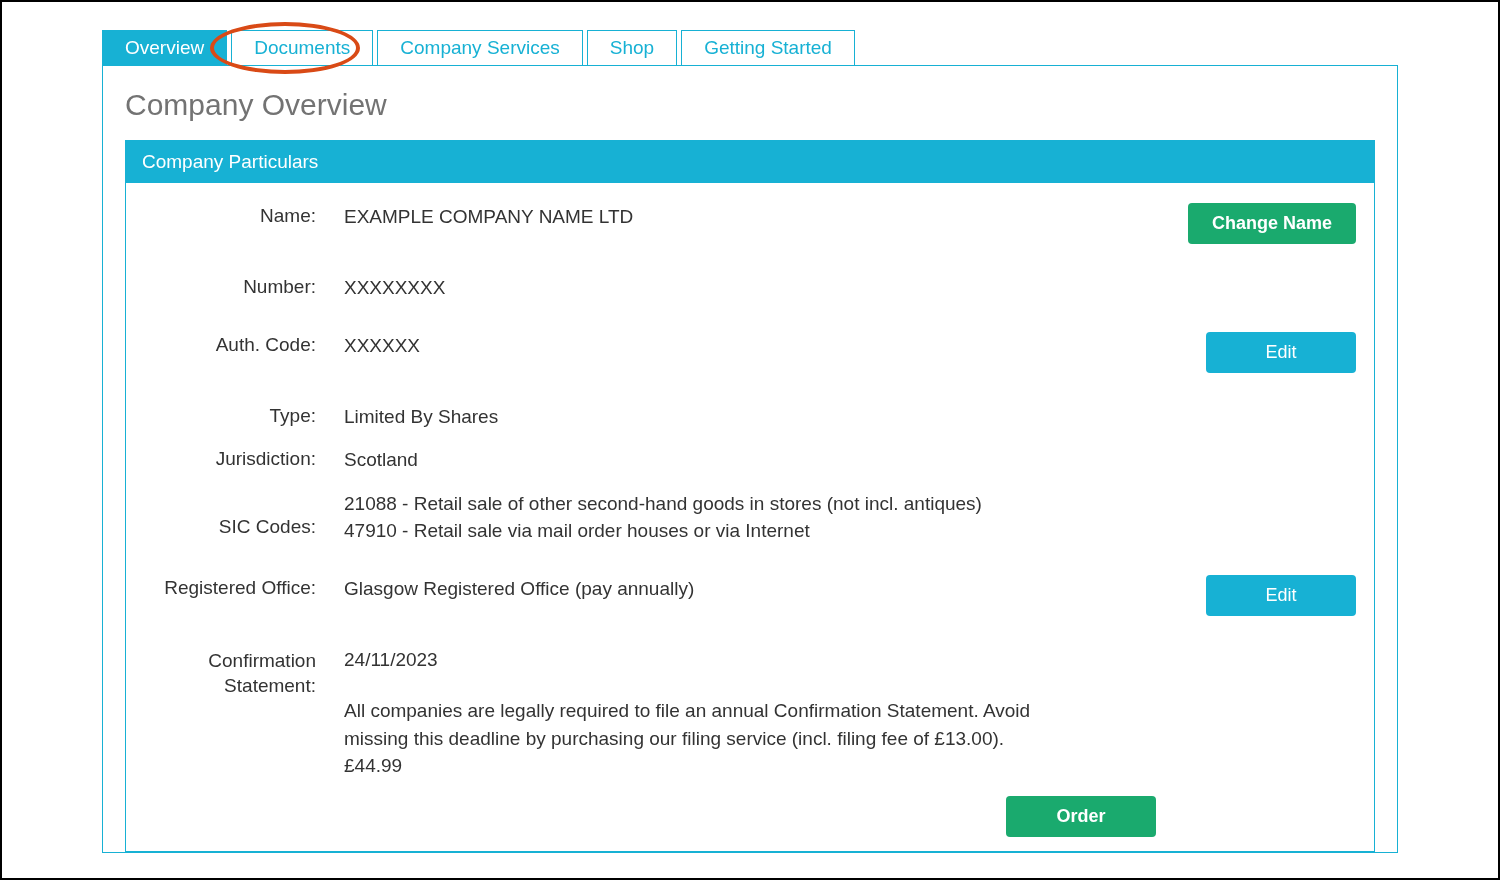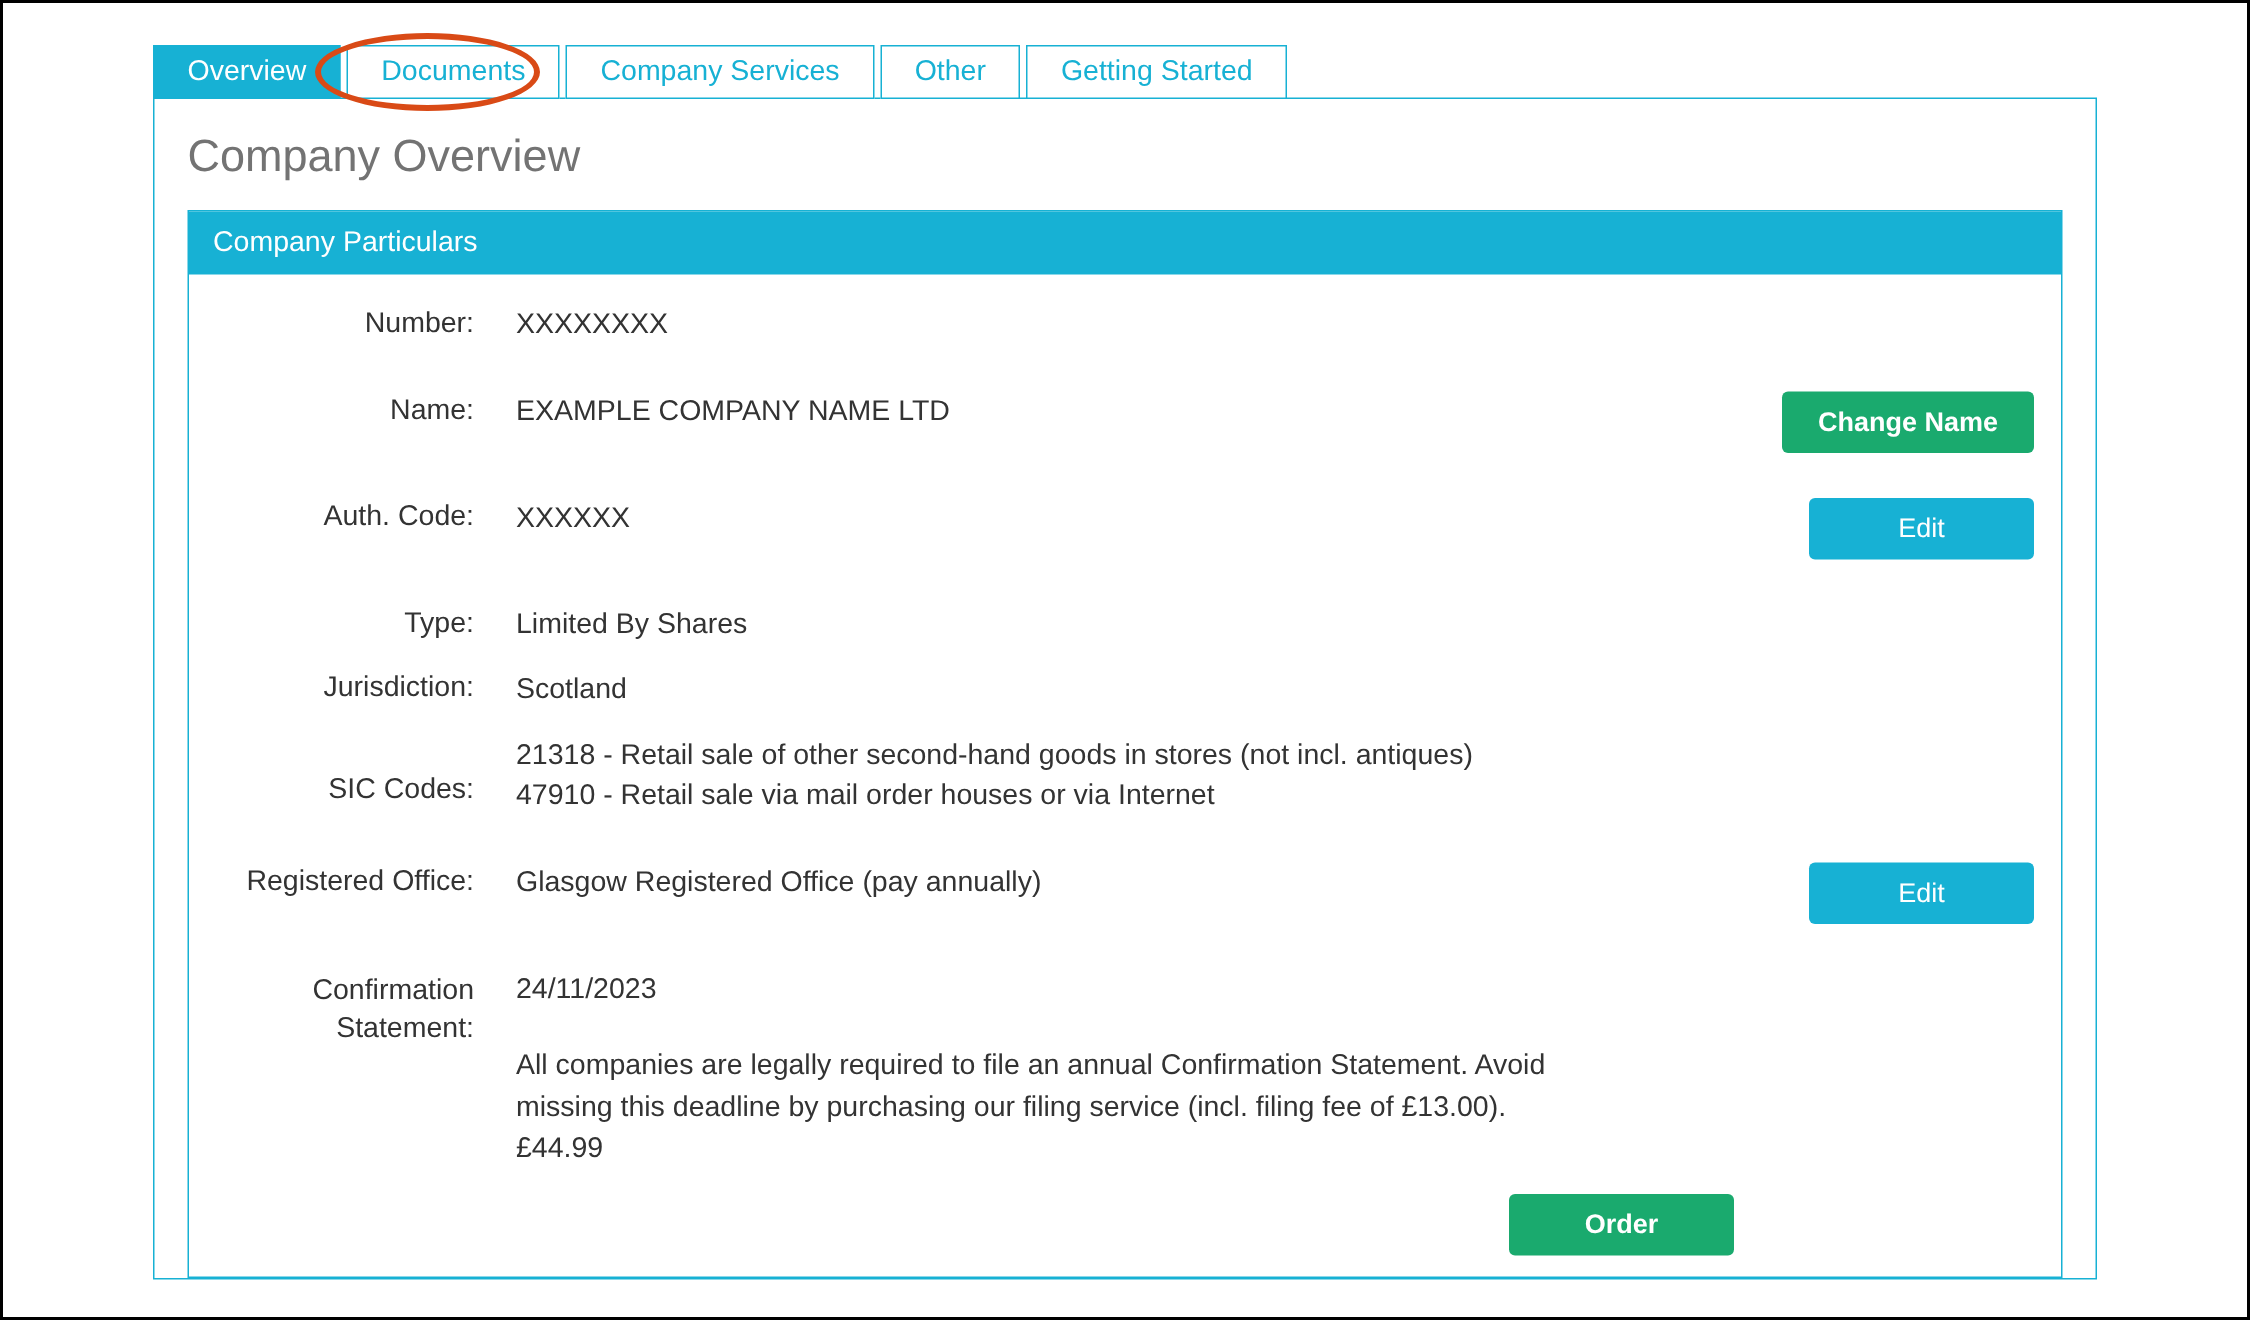--- a/index.html
+++ b/index.html
@@ -113,46 +113,46 @@
   }
 </style>
 </head>
 <body>
 
 <div class="page">
   <div class="tabs">
     <div class="tab active">Overview</div>
     <div class="tab">Documents</div>
     <div class="tab">Company Services</div>
-    <div class="tab">Other</div>
+    <div class="tab">Shop</div>
     <div class="tab">Getting Started</div>
   </div>
 
   <div class="content-frame">
     <h1 class="page-title">Company Overview</h1>
 
     <div class="panel">
       <div class="panel-header">Company Particulars</div>
       <div class="panel-body">
-
-        <div class="row">
-          <div class="label">Number:</div>
-          <div class="value">XXXXXXXX</div>
-          <div class="actions"></div>
-        </div>
 
         <div class="row">
           <div class="label">Name:</div>
           <div class="value">EXAMPLE COMPANY NAME LTD</div>
           <div class="actions">
             <button class="btn btn-green">Change Name</button>
           </div>
         </div>
 
         <div class="row">
+          <div class="label">Number:</div>
+          <div class="value">XXXXXXXX</div>
+          <div class="actions"></div>
+        </div>
+
+        <div class="row">
           <div class="label">Auth. Code:</div>
           <div class="value">XXXXXX</div>
           <div class="actions">
             <button class="btn btn-blue">Edit</button>
           </div>
         </div>
 
         <div class="row tight">
           <div class="label">Type:</div>
           <div class="value">Limited By Shares</div>
@@ -161,21 +161,21 @@
 
         <div class="row tight">
           <div class="label">Jurisdiction:</div>
           <div class="value">Scotland</div>
           <div class="actions"></div>
         </div>
 
         <div class="row">
           <div class="label" style="padding-top:26px">SIC Codes:</div>
           <div class="value">
-            <div>21318 - Retail sale of other second-hand goods in stores (not incl. antiques)</div>
+            <div>21088 - Retail sale of other second-hand goods in stores (not incl. antiques)</div>
             <div>47910 - Retail sale via mail order houses or via Internet</div>
           </div>
           <div class="actions"></div>
         </div>
 
         <div class="row">
           <div class="label">Registered Office:</div>
           <div class="value">Glasgow Registered Office (pay annually)</div>
           <div class="actions">
             <button class="btn btn-blue">Edit</button>

